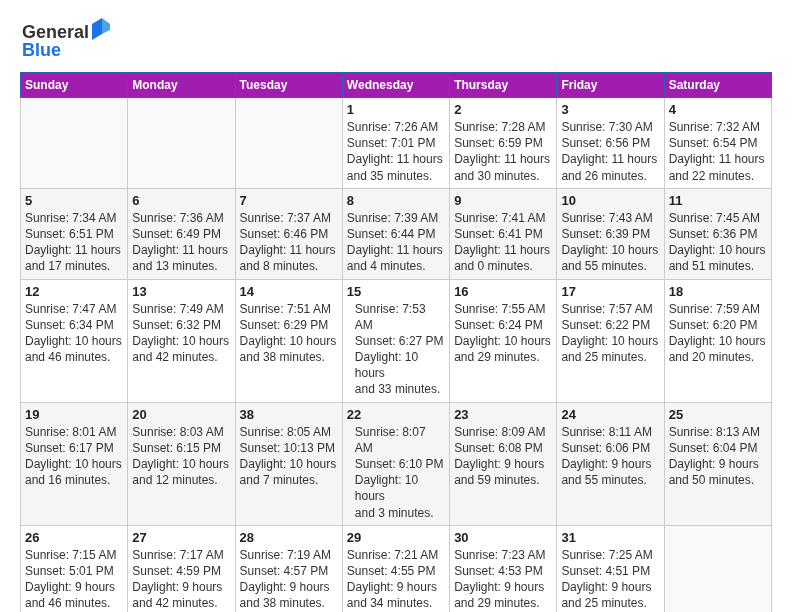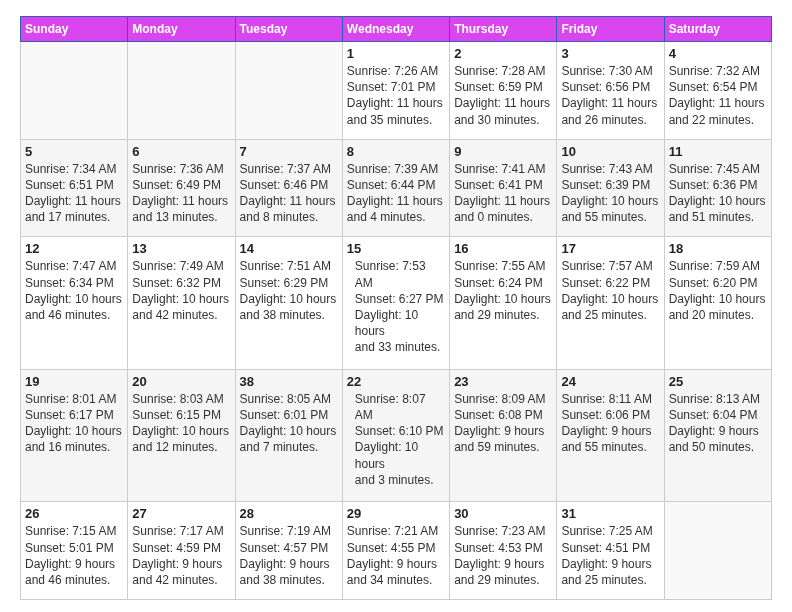--- a/index.html
+++ b/index.html
@@ -41,21 +41,21 @@
       color: #444;
     }
     .calendar {
       flex: 1;
       border: 1px solid #ccc;
       border-collapse: collapse;
       width: 100%;
       table-layout: fixed;
     }
     .calendar th {
-      background: #d946ef;
+      background: #a21caf;
       color: #fff;
       font-size: 12px;
       font-weight: bold;
       padding: 5px 4px;
       text-align: left;
       border: 1px solid #2962b0;
     }
     .calendar td {
       border: 1px solid #ccc;
       vertical-align: top;
@@ -80,20 +80,36 @@
       background: #f9f9f9;
     }
     .row-alt td {
       background: #f5f5f5;
     }
   </style>
 </head>
 <body>
 
 <div class="page">
+  <div class="header">
+    <div class="logo">
+      <div>
+        <svg width="90" height="44" viewBox="0 0 90 44">
+          <text x="2" y="22" font-family="Arial" font-weight="bold" font-size="18" fill="#333">General</text>
+          <text x="2" y="40" font-family="Arial" font-weight="bold" font-size="18" fill="#1a73e8">Blue</text>
+          <polygon points="72,8 82,2 82,18 72,24" fill="#1a73e8"></polygon>
+          <polygon points="82,2 90,8 90,14 82,18" fill="#4ca3e0"></polygon>
+        </svg>
+      </div>
+    </div>
+    <div class="title-block">
+      <div class="calendar-title"></div>
+      <div class="calendar-subtitle"></div>
+    </div>
+  </div>
 
   <table class="calendar">
     <thead>
       <tr>
       <th>Sunday</th>
           <th>Monday</th>
           <th>Tuesday</th>
           <th>Wednesday</th>
           <th>Thursday</th>
           <th>Friday</th>
@@ -247,21 +263,21 @@
           <td>
             <span class="day-num">20</span>
             <div class="day-info" style="white-space: pre-line;">Sunrise: 8:03 AM
 Sunset: 6:15 PM
 Daylight: 10 hours
 and 12 minutes.</div>
           </td>
           <td>
             <span class="day-num">38</span>
             <div class="day-info" style="white-space: pre-line;">Sunrise: 8:05 AM
-Sunset: 6:01 PM
+Sunset: 10:13 PM
 Daylight: 10 hours
 and 7 minutes.</div>
           </td>
           <td>
             <span class="day-num">22</span>
             <div class="day-info" style="white-space: pre-line; margin-left: 8px;">Sunrise: 8:07 AM
 Sunset: 6:10 PM
 Daylight: 10 hours
 and 3 minutes.</div>
           </td>

